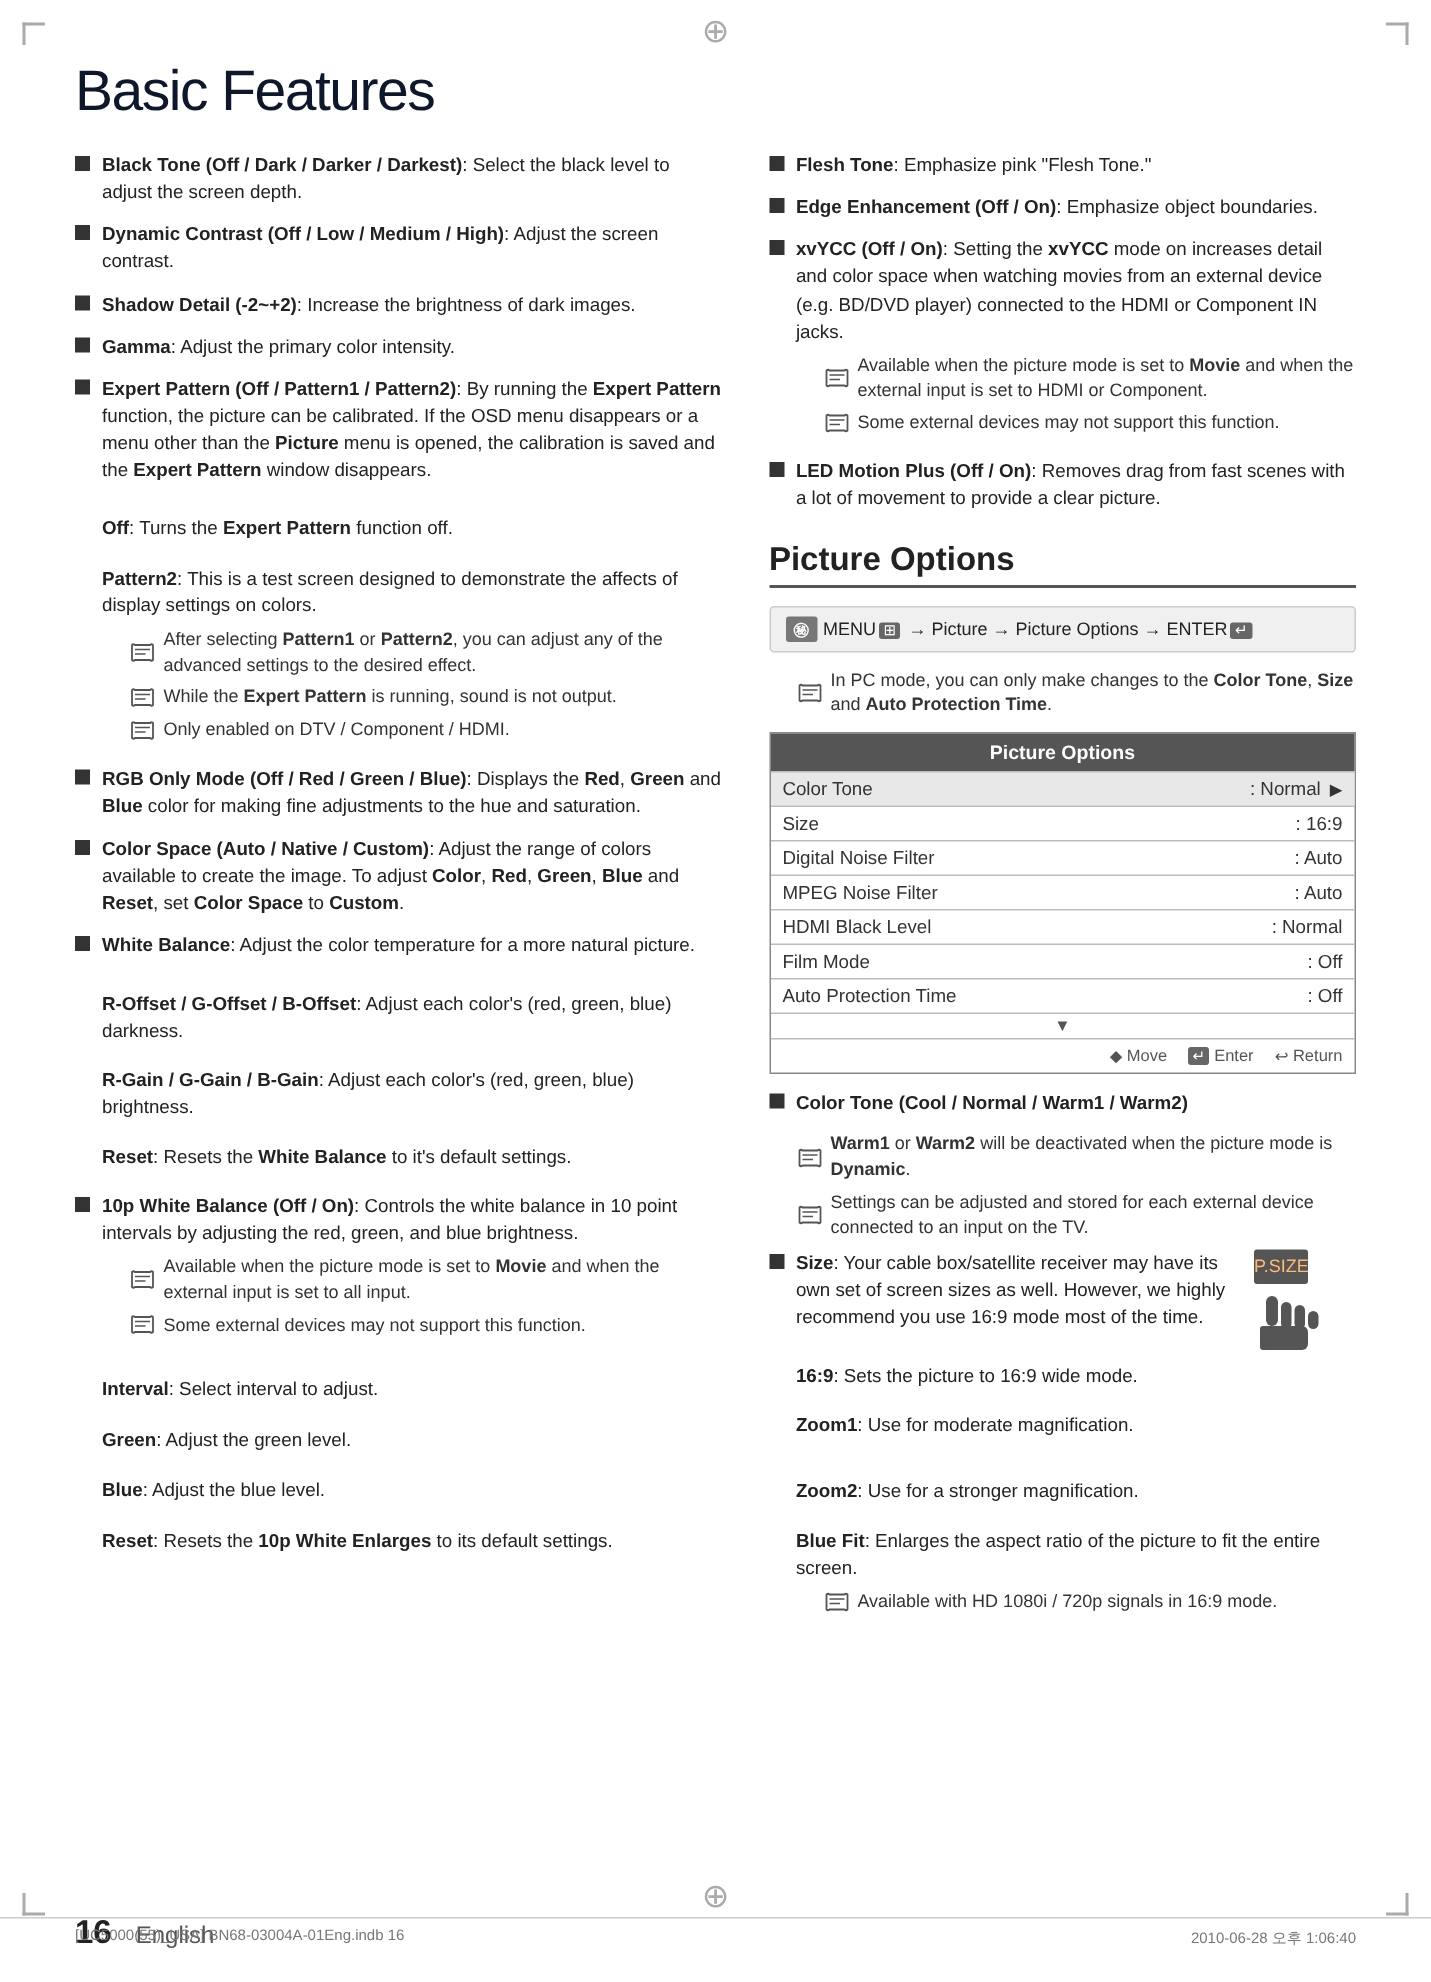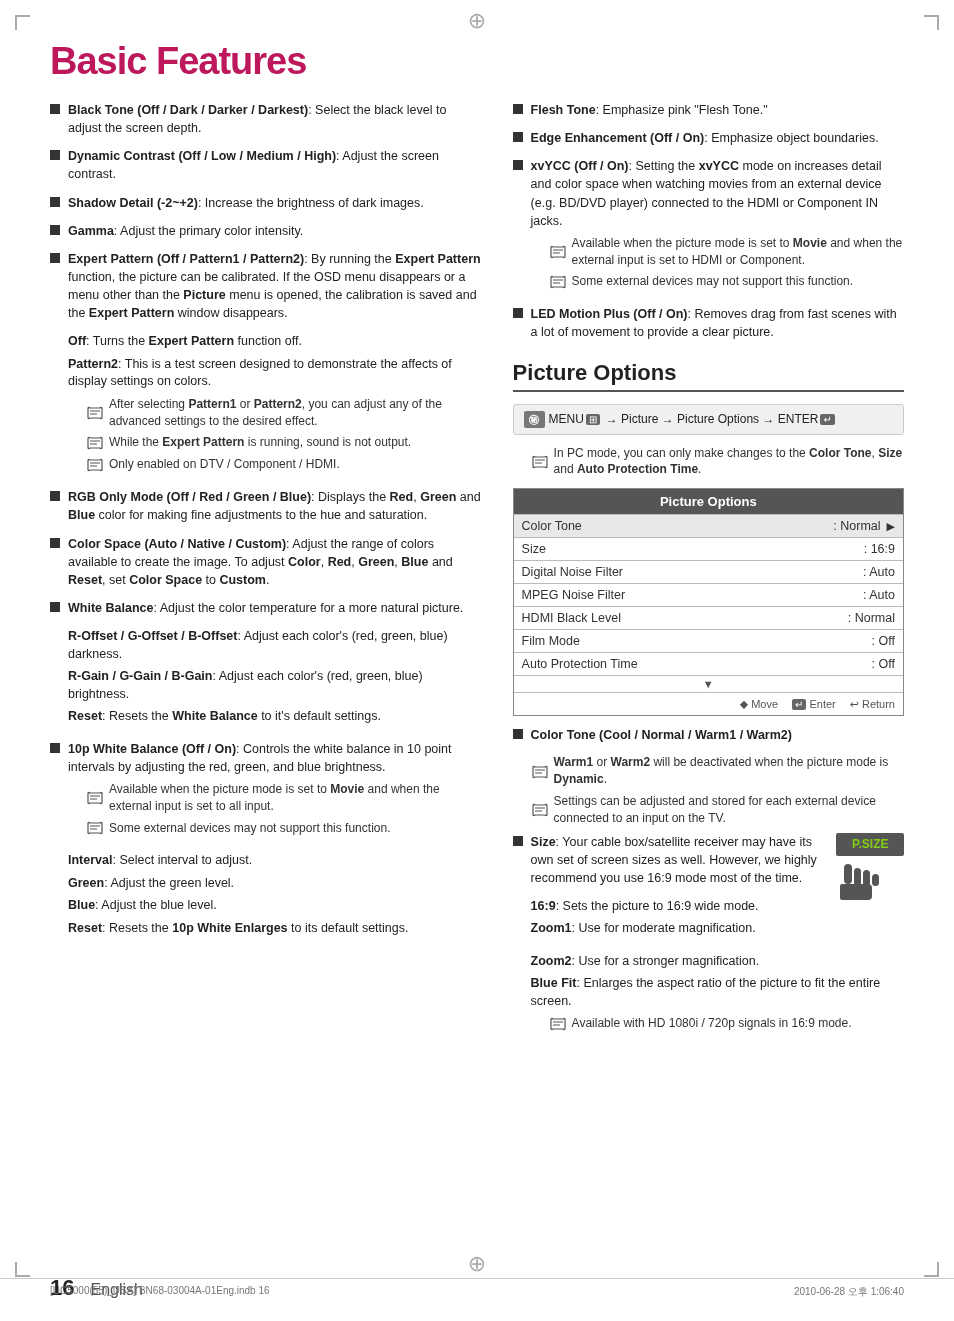--- a/index.html
+++ b/index.html
@@ -13,24 +13,24 @@
       position: relative;
     }
     .page {
       width: 954px;
       min-height: 1321px;
       padding: 40px 50px 40px 50px;
       position: relative;
     }
     h1.title {
       font-size: 38px;
-      font-weight: 700;
+      font-weight: 400;
       letter-spacing: -1px;
       margin-bottom: 18px;
-      color: #be185d;
+      color: #0f172a;
     }
     .two-col {
       display: flex;
       gap: 30px;
     }
     .col-left {
       flex: 1.05;
     }
     .col-right {
       flex: 0.95;
@@ -71,21 +71,21 @@
       margin-top: 1px;
       display: inline-flex;
       align-items: center;
       justify-content: center;
     }
     .note-icon svg {
       width: 16px;
       height: 14px;
     }
     .sub-item {
-      margin: 5px 0 4px 0;
+      margin: 16px 0 4px 0;
       font-size: 12.5px;
       line-height: 1.4;
     }
     .sub-item .bold { font-weight: bold; }
 
     
     .section-title {
       font-size: 22px;
       font-weight: bold;
       border-bottom: 2px solid #555;
@@ -153,24 +153,24 @@
 
     .p-size-box {
       float: right;
       width: 68px;
       height: 60px;
       margin-left: 10px;
       margin-bottom: 5px;
     }
     .p-size-btn {
       background: #555;
-      color: #84cc16;
-      padding: 3px 16px;
+      color: #fdba74;
+      padding: 3px 0;
       font-size: 12px;
-      font-weight: bold;
+      font-weight: normal;
       border-radius: 2px;
       display: inline-block;
       margin-bottom: 4px;
     }
 
     .footer-bar {
       position: absolute;
       bottom: 16px;
       left: 0;
       right: 0;

